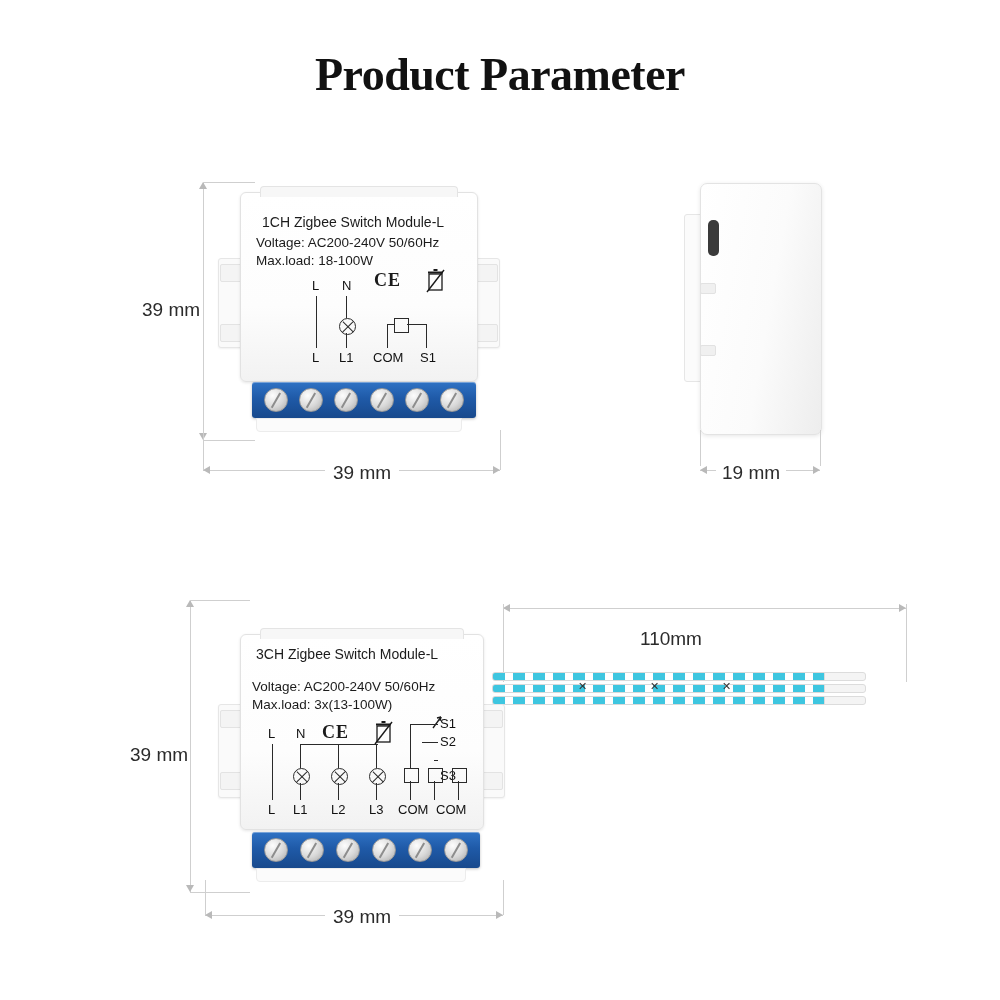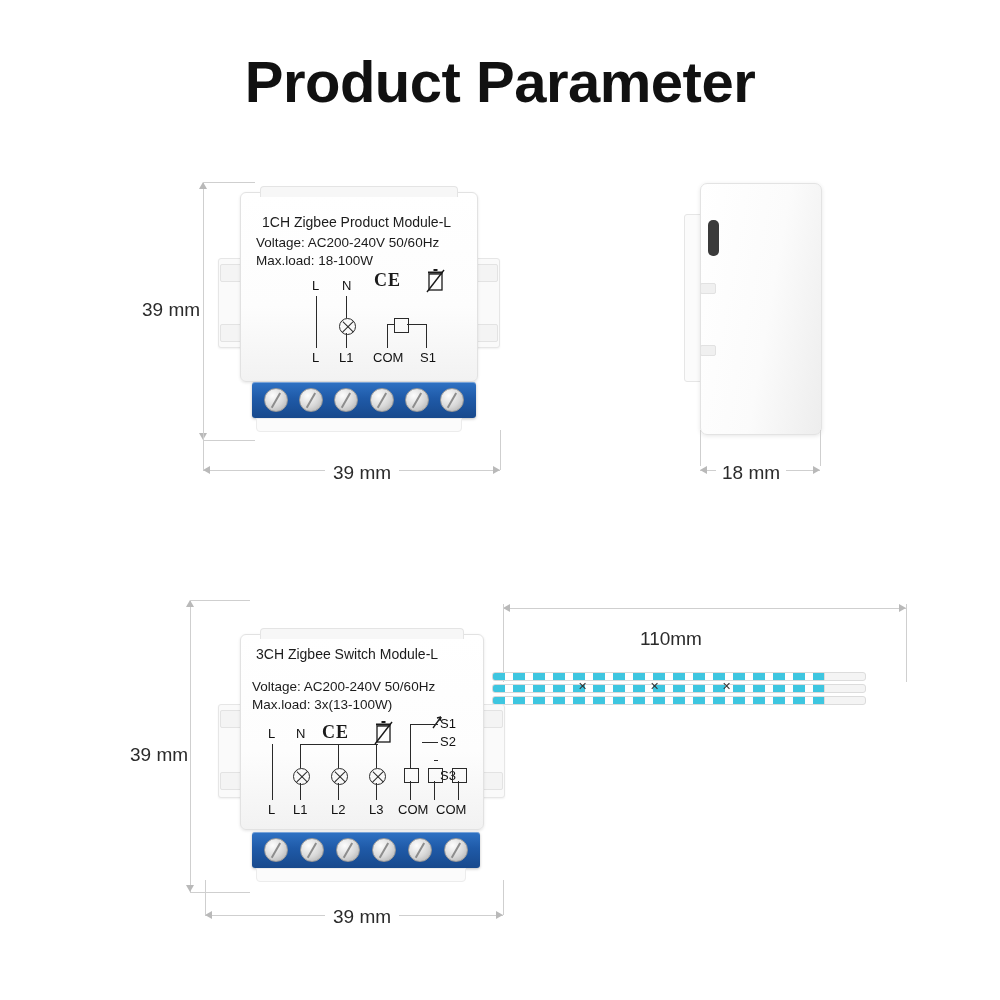--- a/index.html
+++ b/index.html
@@ -16,24 +16,25 @@
     overflow: hidden;
   }
 
   
   .page-title {
     position: absolute;
     top: 48px;
     left: 0;
     width: 100%;
     text-align: center;
-    font-size: 58px;
+    font-size: 46px;
     font-weight: bold;
     letter-spacing: -0.5px;
     color: #111111;
+    font-family: Liberation Serif, serif;
   }
 
   
   .dim-label {
     position: absolute;
     font-size: 19px;
     color: #2b2b2b;
     white-space: nowrap;
   }
   .dim-line-h {
@@ -289,21 +290,21 @@
     <div class="wing" style="left:252px; top:72px; width:24px; height:88px;"></div>
     <div class="clip" style="left:-2px; top:78px; width:20px; height:16px;"></div>
     <div class="clip" style="left:-2px; top:138px; width:20px; height:16px;"></div>
     <div class="clip" style="left:254px; top:78px; width:20px; height:16px;"></div>
     <div class="clip" style="left:254px; top:138px; width:20px; height:16px;"></div>
 
     <div class="mod-shell" style="left:18px; top:6px; width:236px; height:188px;">
       <div class="mod-top-edge"></div>
     </div>
 
-    <div class="face-text" style="left:40px; top:28px; font-size:14px;">1CH Zigbee Product Module-L</div>
+    <div class="face-text" style="left:40px; top:28px; font-size:14px;">1CH Zigbee Switch Module-L</div>
     <div class="face-text" style="left:34px; top:48px;">Voltage: AC200-240V 50/60Hz</div>
     <div class="face-text" style="left:34px; top:66px;">Max.load: 18-100W</div>
 
     <div class="sch-label" style="left:90px; top:92px;">L</div>
     <div class="sch-label" style="left:120px; top:92px;">N</div>
 
     <div class="sch-line" style="left:94px; top:110px; width:1.4px; height:52px;"></div>
     <div class="sch-line" style="left:124px; top:110px; width:1.4px; height:22px;"></div>
 
     <div class="lamp" style="left:117px; top:132px;"></div>
@@ -348,21 +349,21 @@
   <div class="side-shell" style="left:700px; top:183px; width:120px; height:250px;"></div>
   <div class="side-btn" style="left:708px; top:220px; width:11px; height:36px;"></div>
   <div class="side-slot" style="left:700px; top:283px; width:14px; height:9px;"></div>
   <div class="side-slot" style="left:700px; top:345px; width:14px; height:9px;"></div>
 
   <div class="tick-v" style="left:700px; top:430px; height:36px;"></div>
   <div class="tick-v" style="left:820px; top:430px; height:36px;"></div>
   <div class="dim-line-h" style="left:700px; top:470px; width:120px;"></div>
   <div class="arrow arrow-left" style="left:700px; top:466px;"></div>
   <div class="arrow arrow-right" style="left:813px; top:466px;"></div>
-  <div class="dim-label" style="left:716px; top:462px; background:#fff; padding:0 6px;">18 mm</div>
+  <div class="dim-label" style="left:716px; top:462px; background:#fff; padding:0 6px;">19 mm</div>
 </div>
 
 <div>
 
   <div class="dim-line-v" style="left:190px; top:600px; height:292px;"></div>
   <div class="arrow arrow-up" style="left:186px; top:600px;"></div>
   <div class="arrow arrow-down" style="left:186px; top:885px;"></div>
   <div class="tick-h" style="left:190px; top:600px; width:60px;"></div>
   <div class="tick-h" style="left:190px; top:892px; width:60px;"></div>
   <div class="dim-label" style="left:130px; top:744px;">39 mm</div>

